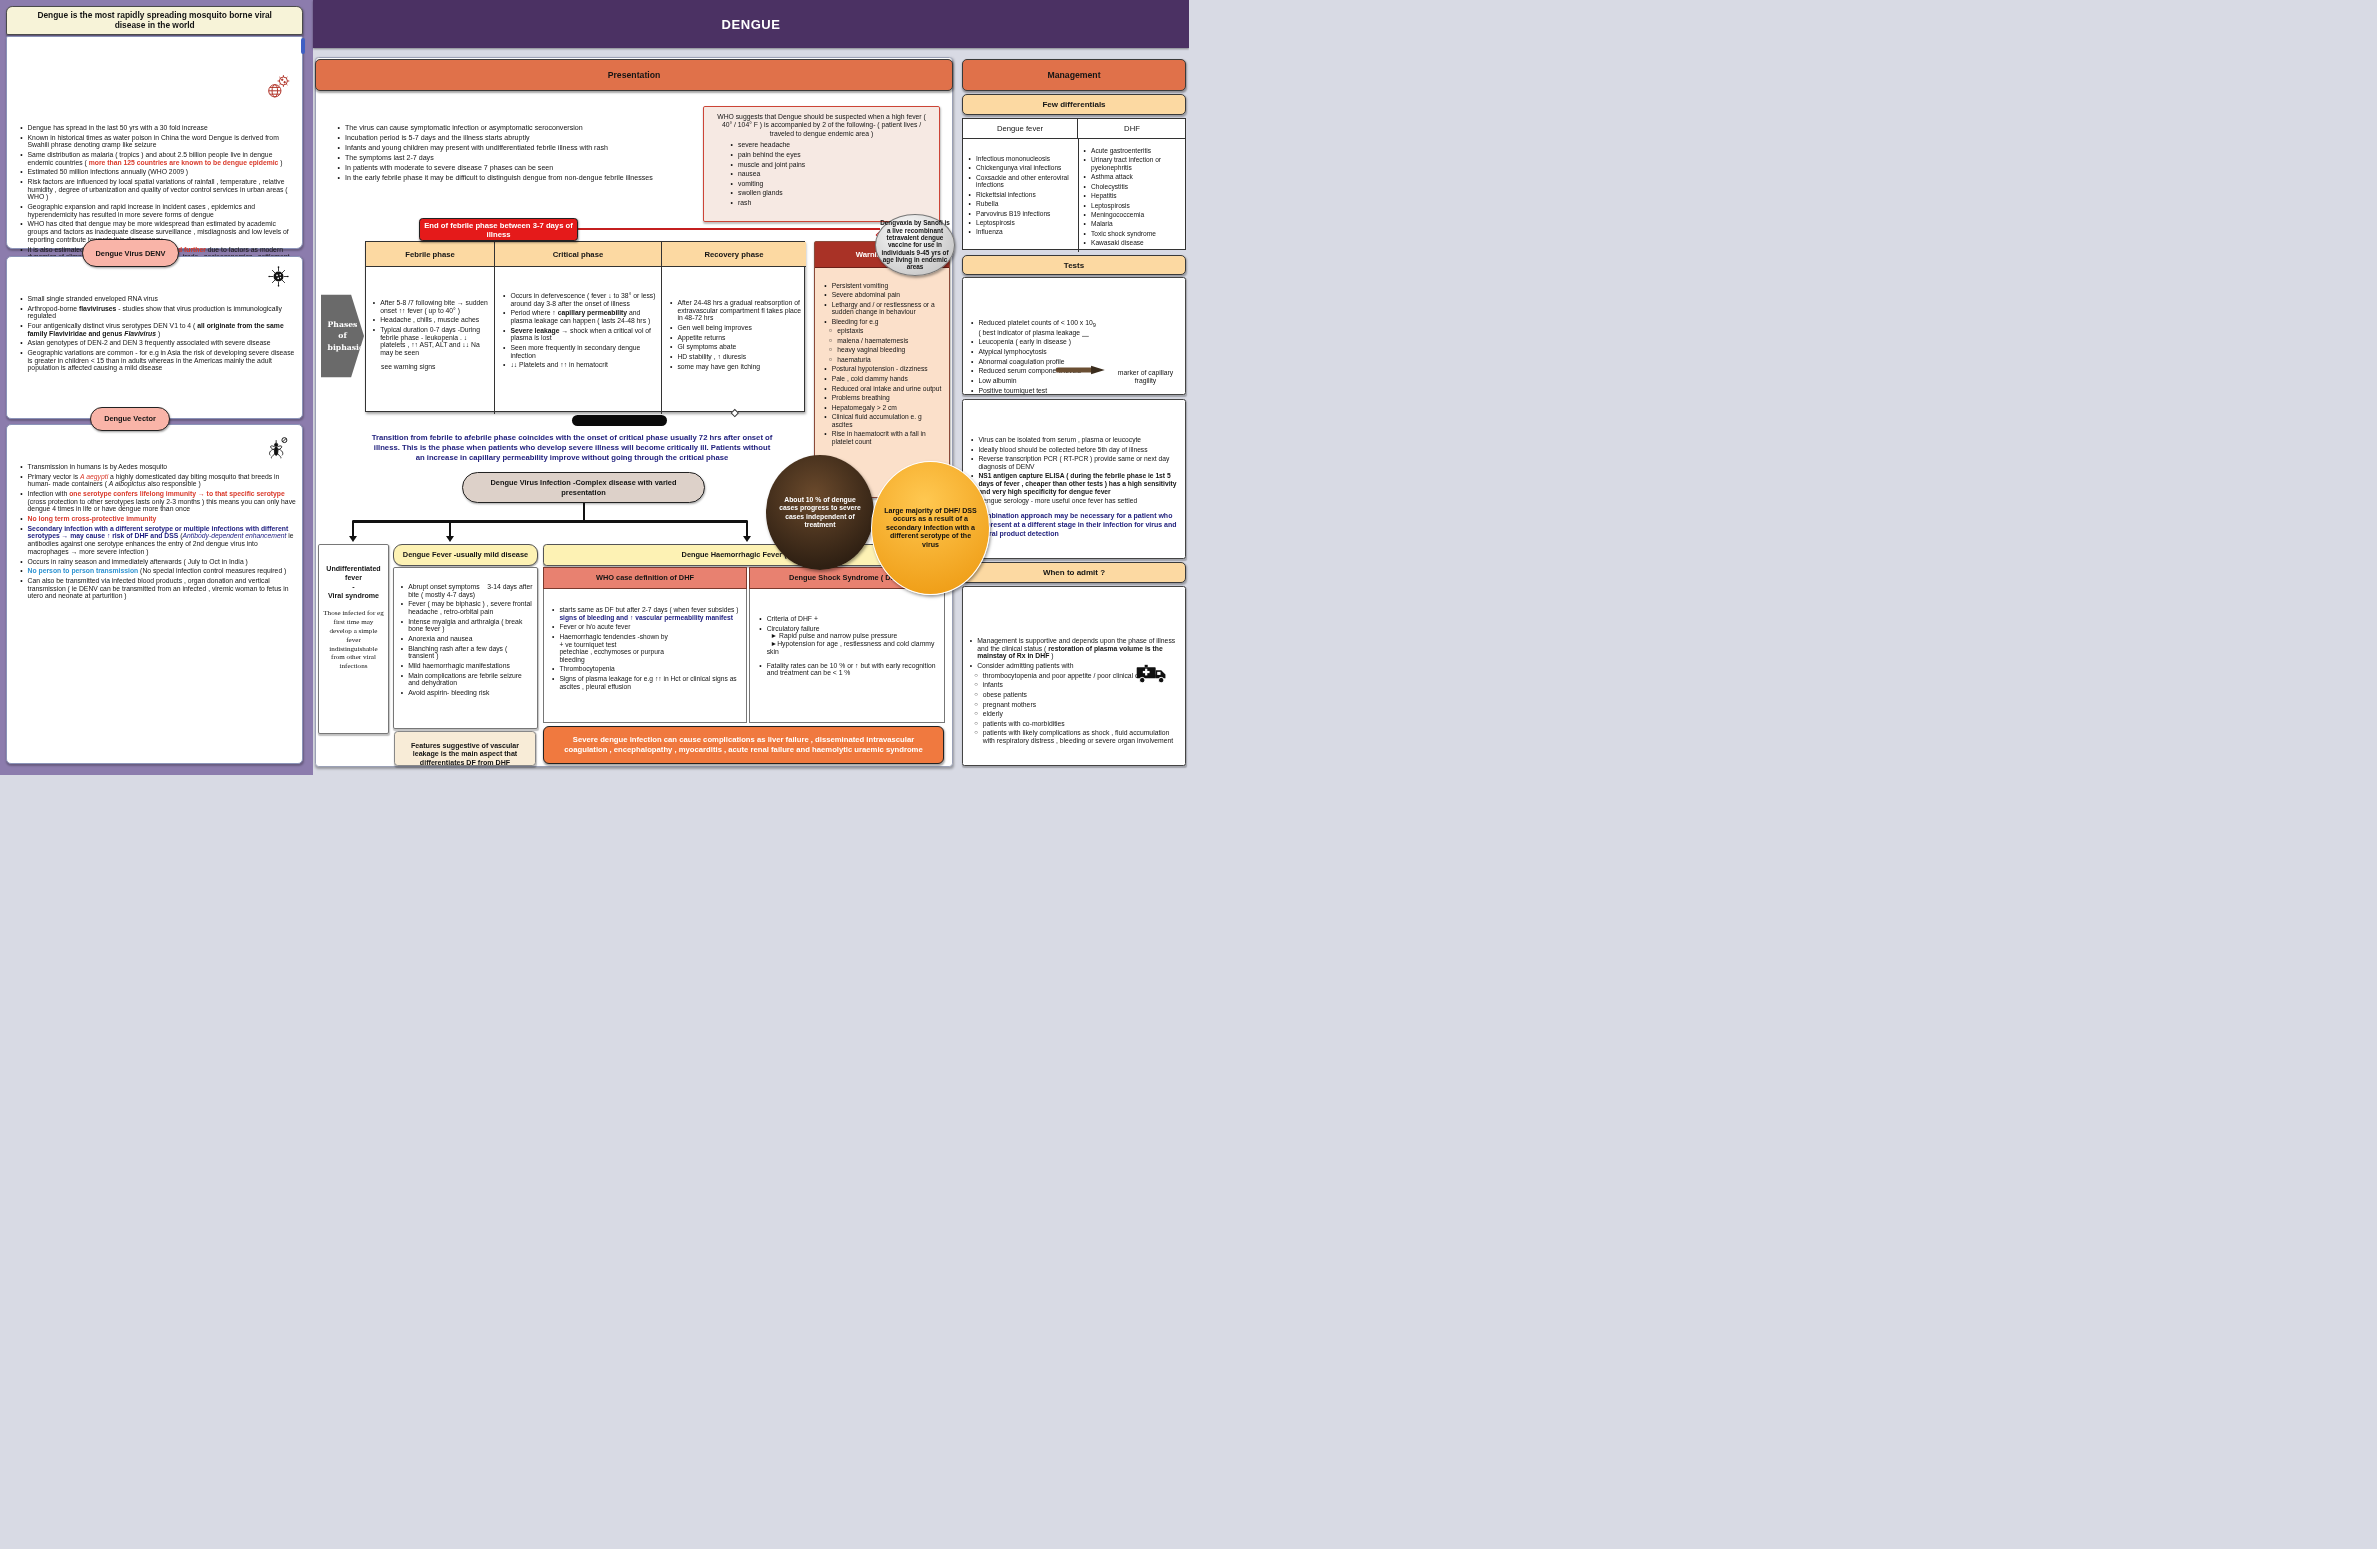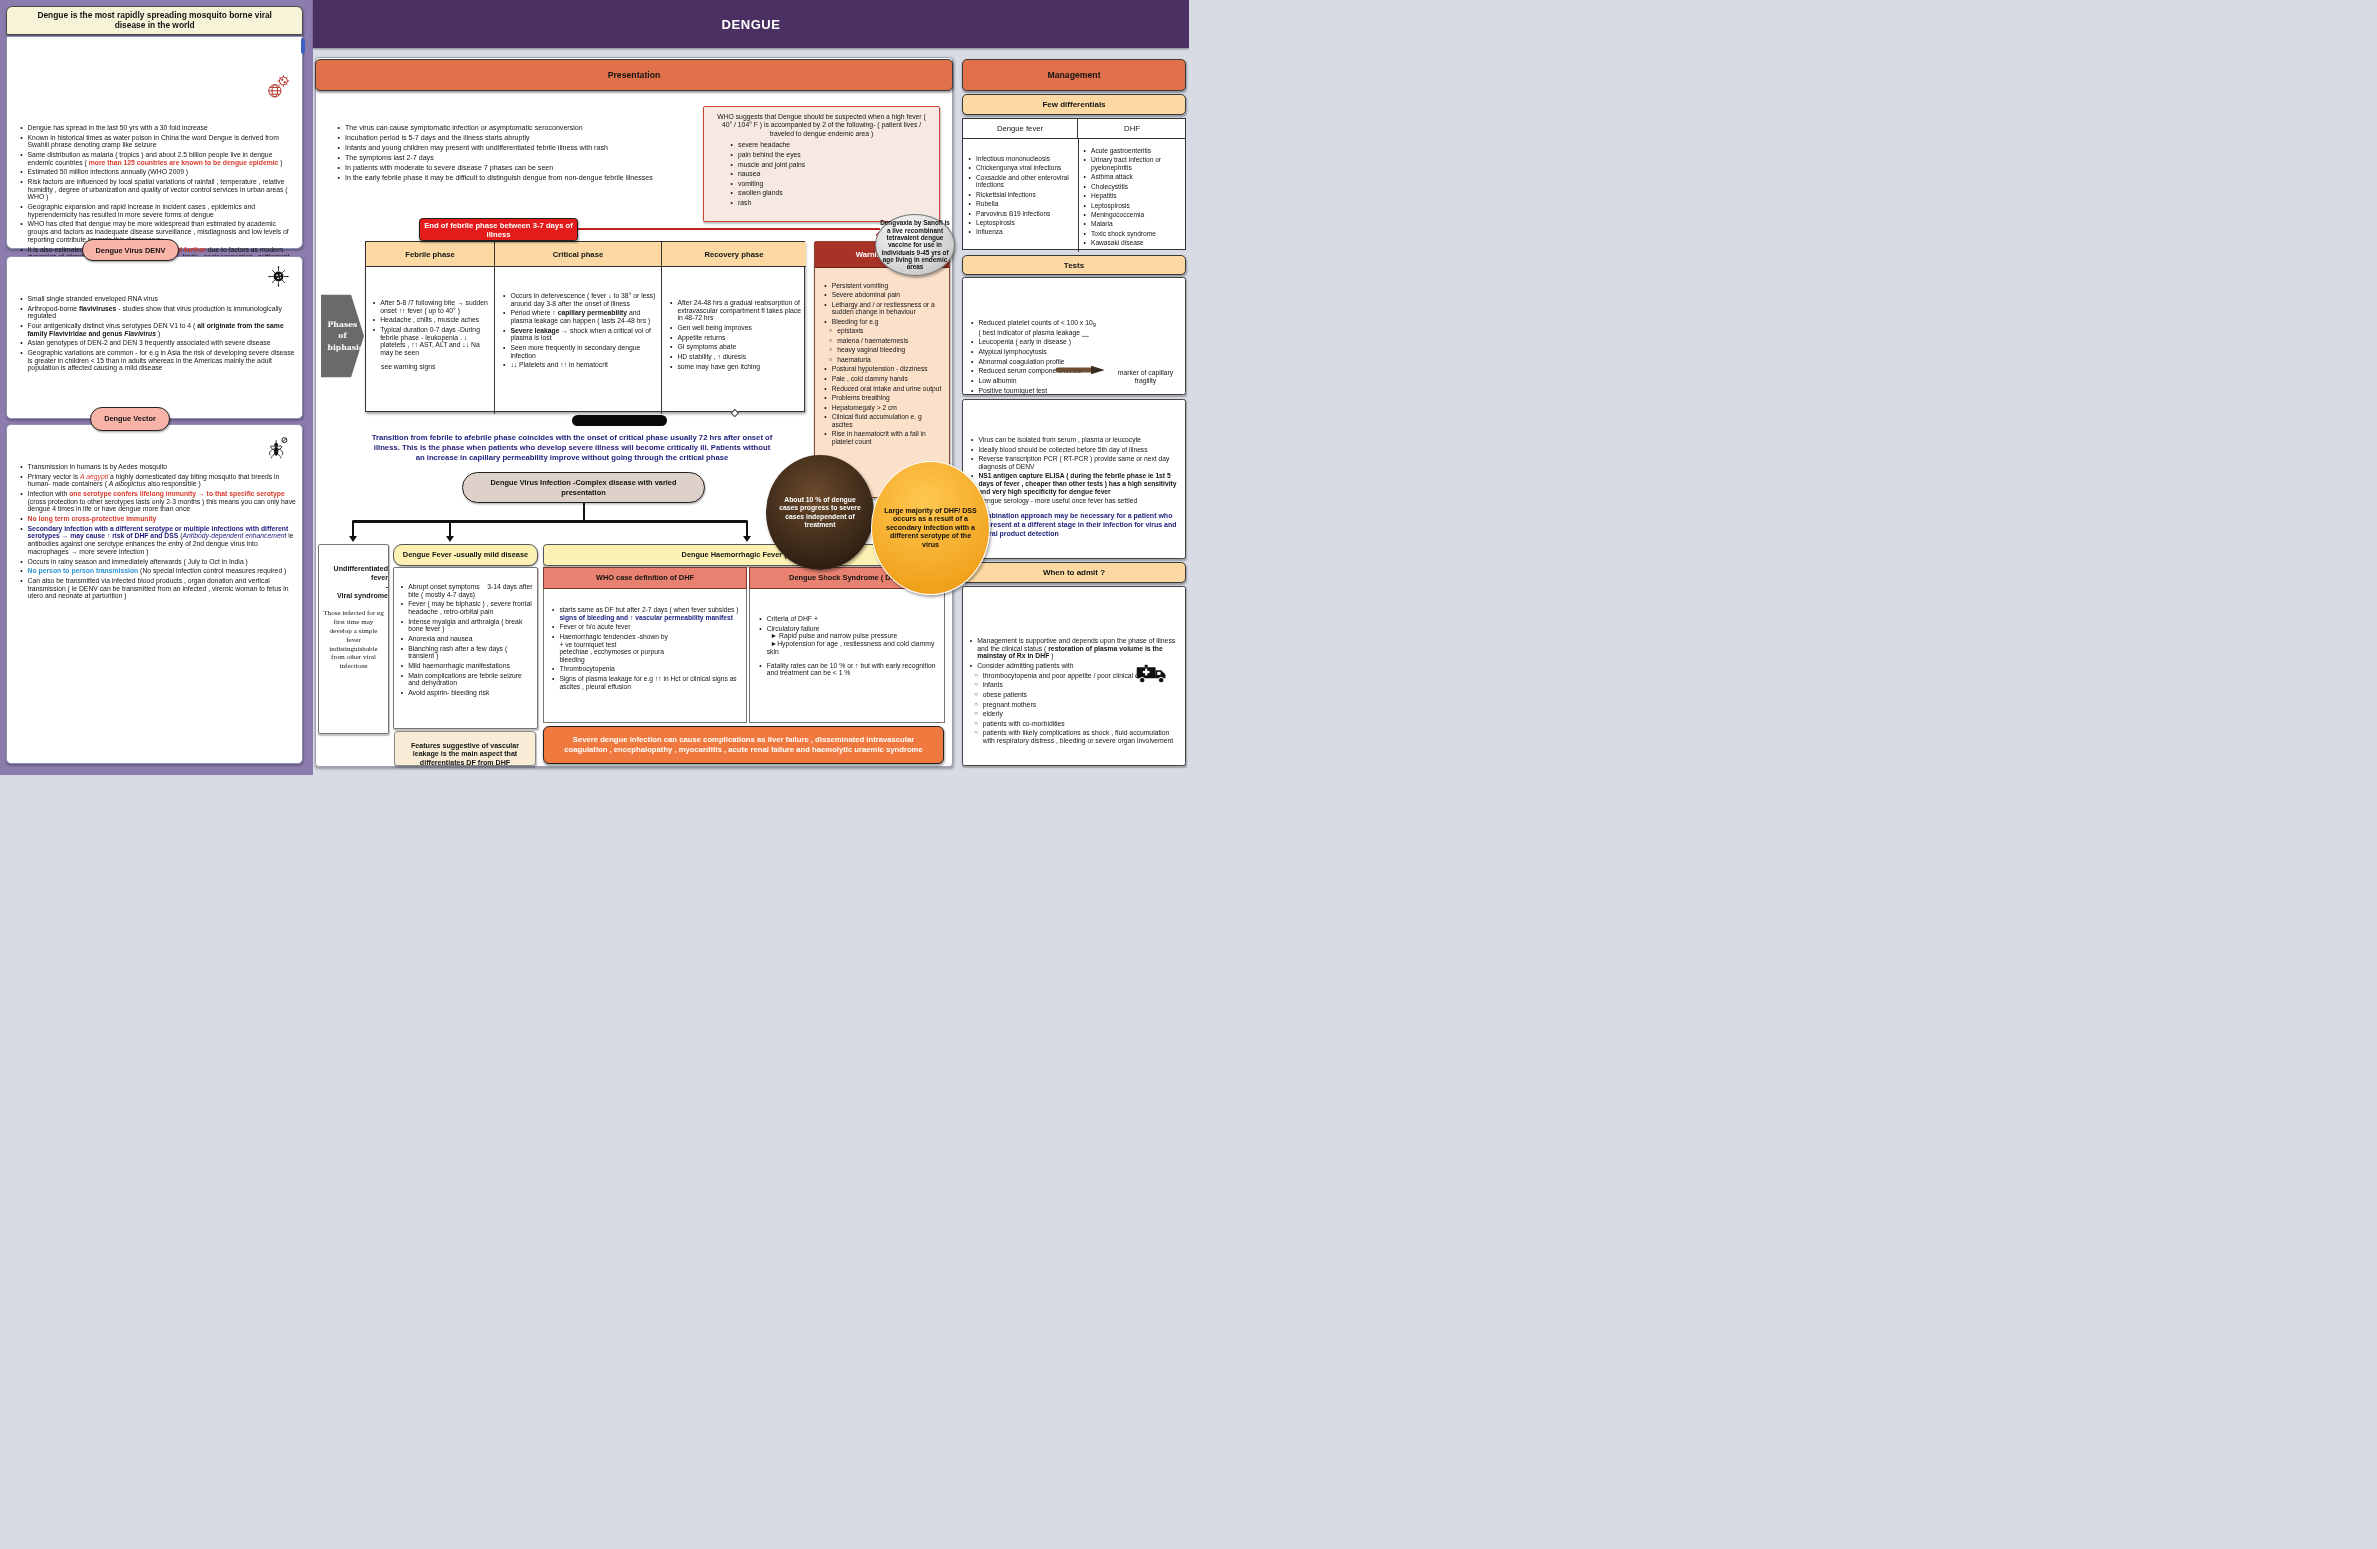--- a/index.html
+++ b/index.html
@@ -66,21 +66,21 @@
       <li>Known in historical times  as water poison in China the word Dengue is derived from Swahili phrase denoting cramp like seizure</li>
       <li>Same distribution as malaria ( tropics ) and about 2.5 billion people live in dengue endemic   countries ( <span class="red">more than 125 countries are known to be dengue epidemic</span> )</li>
       <li>Estimated 50 million infections annually (WHO 2009 )</li>
       <li>Risk factors are influenced by local spatial variations of rainfall , temperature , relative humidity , degree of urbanization and quality of vector control services in urban areas ( WHO )</li>
       <li>Geographic expansion and rapid increase in incident cases , epidemics and hyperendemicity has  resulted in more severe forms of dengue</li>
       <li>WHO has cited that dengue may be more widespread than estimated by academic groups and factors as inadequate disease surveillance , misdiagnosis and low levels of reporting contribute towards this discrepancy</li>
       <li>It is also estimated that <span class="red">dengue is likely to spread further</span> due to factors as modern dynamics of climate change , globalization , travel . trade , socioeconomics , settlement and viral evolution</li>
     </ul>
   </div>
 
-  <div class="abs oval-pink" style="left:82px;top:239px;width:97px;height:22px;font-size:7.4px;">
+  <div class="abs oval-pink" style="left:82px;top:239px;width:97px;height:28px;font-size:7.4px;">
     <span>Dengue Virus DENV</span>
   </div>
 
   <div class="abs panel" style="left:6.2px;top:256px;width:297px;height:163px;border-radius:5px;">
     <span class="abs" style="right:13.6px;top:8.7px;width:21px;height:21px;">
       <svg width="21" height="21" viewBox="0 0 36 36">
         <g stroke="#111" stroke-width="1.4">
           <line x1="18" y1="2" x2="18" y2="9"></line>
             <line x1="18" y1="27" x2="18" y2="34"></line>
             <line x1="2" y1="18" x2="9" y2="18"></line>
@@ -269,21 +269,21 @@
   <div class="abs arrowhead" style="left:743px;top:536px;"></div>
 
   <div class="abs circle" style="left:766px;top:455px;width:108px;height:115px;background:radial-gradient(circle at 45% 35%,#6b4a2c,#2f2013 75%);color:#fff;font-size:6.8px;padding:8.7px;z-index:5;box-shadow:1.2px 1.9px 3.1px rgba(0,0,0,.4);">
     <span style="line-height:1.25;">About 10 % of dengue cases progress to severe cases independent of  treatment</span>
   </div>
   <div class="abs circle" style="left:871px;top:461px;width:119px;height:134px;background:radial-gradient(circle at 45% 30%,#ffc851,#f0a01a 80%);border:1.2px solid #fff;color:#111;font-size:7.1px;padding:8.7px;z-index:6;box-shadow:1.2px 1.9px 3.1px rgba(0,0,0,.4);">
     <span style="line-height:1.2;">Large majority of DHF/ DSS occurs as a result of  a secondary infection with a different serotype of the virus</span>
   </div>
 
   <div class="abs whitebox" style="left:318px;top:544px;width:71px;height:190px;border-radius:1.9px;">
-    <div style="font-weight:bold;font-size:7.1px;text-align:right;margin-top:20px;line-height:1.25;">Undifferentiated fever<br>-<br>Viral syndrome</div>
+    <div style="font-weight:bold;font-size:7.1px;text-align:center;margin-top:20px;line-height:1.25;">Undifferentiated fever<br>-<br>Viral syndrome</div>
     <div style="font-family:'Liberation Serif',serif;font-size:7.1px;text-align:center;margin:8.7px 3.7px 0 3.7px;line-height:1.25;">Those infected for eg first time may develop a simple fever indistinguishable from other viral infections</div>
   </div>
 
   <div class="abs hdr" style="left:393px;top:544px;width:145px;height:21.7px;background:#fdf2b4;border:0.6px solid #555;border-radius:9px;font-size:7.4px;box-shadow:0.6px 1.2px 1.2px rgba(0,0,0,.3);">
     <span>Dengue Fever -usually mild disease</span>
   </div>
   <div class="abs whitebox" style="left:393px;top:567px;width:145px;height:162px;border-radius:1.9px;">
     <ul style="margin:15px 3.7px 0 6.2px;font-size:6.8px;">
       <li>Abrupt onset symptoms&nbsp;&nbsp;&nbsp;&nbsp;3-14 days after bite ( mostly 4-7 days)</li>
       <li>Fever ( may be biphasic ) , severe frontal headache , retro-orbital pain</li>

